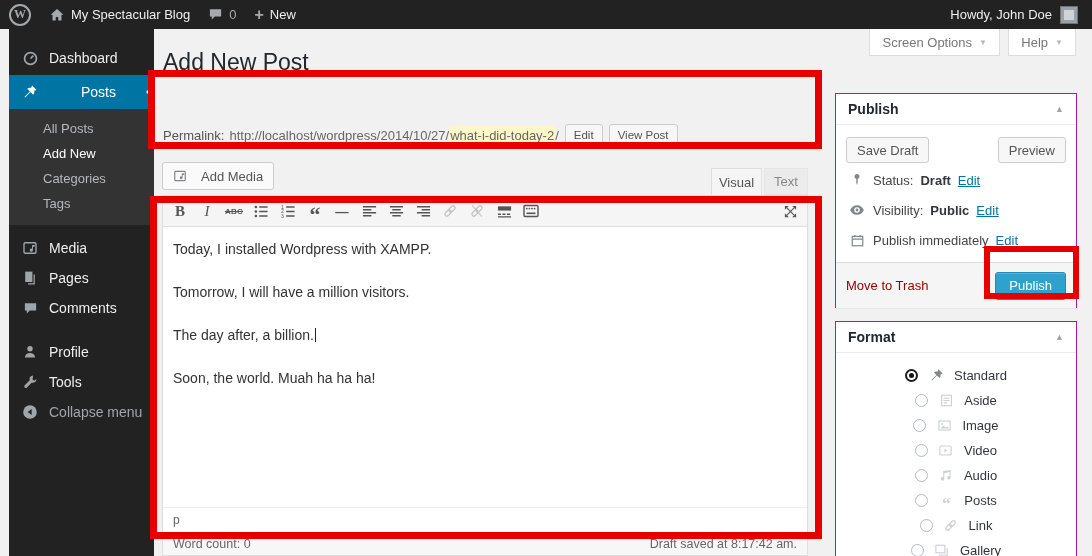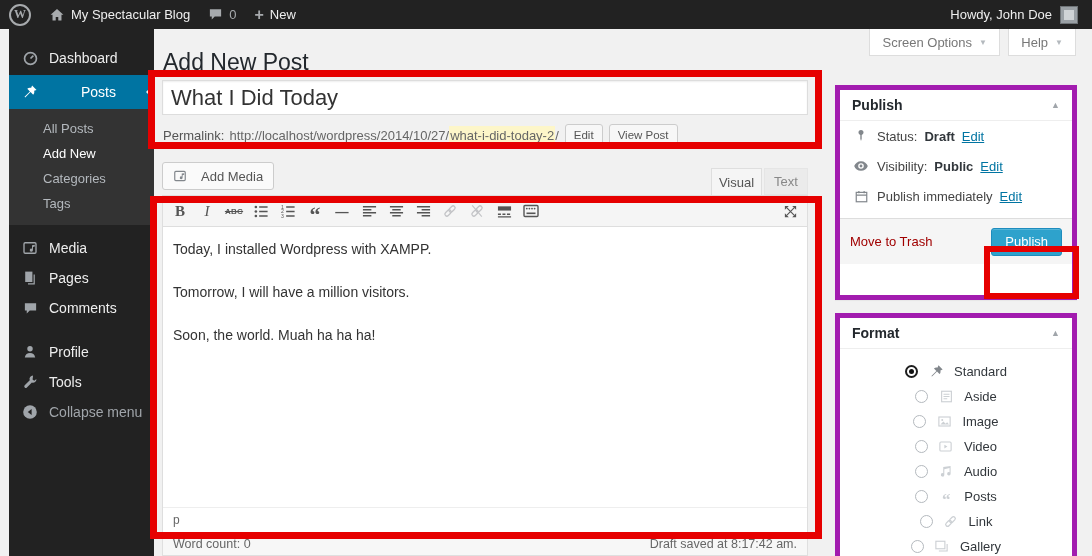--- a/index.html
+++ b/index.html
@@ -72,22 +72,22 @@
   .mce-spacer{flex:1;}
   .mce-content{flex:1;padding:12px 10px 0;overflow:hidden;}
   .mce-content p{margin:0 0 23px;font-size:14px;line-height:20px;color:#333;}
   .caret-bar{display:inline-block;width:1px;height:14px;background:#222;vertical-align:-2px;margin-left:1px;}
   .mce-status{height:24px;border-top:1px solid #eee;display:flex;align-items:center;padding:0 10px;
               font-size:12px;color:#666;}
   .wordcount{position:absolute;left:162px;top:533px;width:646px;height:23px;box-sizing:border-box;background:#f7f7f7;
              border:1px solid #dfdfdf;border-top:none;display:flex;align-items:center;justify-content:space-between;
              padding:0 10px;font-size:12.5px;color:#666;}
   
-  .postbox{position:absolute;left:835px;width:242px;background:#fff;border:5px solid #a21caf;
-           box-shadow:0 1px 1px rgba(0,0,0,.04);box-sizing:border-box;}
+  .postbox{position:absolute;left:835px;width:242px;background:#fff;border:1px solid #a21caf;
+           box-shadow:0 1px 1px rgba(0,0,0,.04);box-sizing:border-box;margin-top:8px;}
   .pb-head{height:30px;display:flex;align-items:center;justify-content:space-between;padding:0 12px;
            border-bottom:1px solid #eee;cursor:pointer;}
   .pb-title{font-size:14px;font-weight:bold;color:#23282d;}
   .pb-toggle{font-size:9px;color:#a0a5aa;}
   .publishbox{top:85px;height:215px;}
   .minor-actions{display:flex;justify-content:space-between;padding:12px 10px 2px;}
   .btn-sec{height:26px;padding:0 10px;background:#f7f7f7;border:1px solid #ccc;border-radius:3px;
            color:#555;font-size:13px;font-family:"Liberation Sans",sans-serif;cursor:pointer;}
   .misc-row{height:30px;display:flex;align-items:center;padding:0 12px;gap:7px;color:#444;font-size:13px;}
   .misc-row .ic{width:18px;display:inline-flex;justify-content:center;color:#82878c;}
@@ -238,21 +238,20 @@
   <h1 class="pagetitle">Add New Post</h1>
   <div class="meta-tab tab-so">
     <span>Screen Options</span>
     <span class="caret">▼</span>
   </div>
   <div class="meta-tab tab-help">
     <span>Help</span>
     <span class="caret">▼</span>
   </div>
 
-  <input class="title-input" type="text" value="What I Did Today" style="">
   <div class="permalink">
     <span class="plabel">Permalink:</span>
     <span>http://localhost/wordpress/2014/10/27/</span>
       <span class="slug">what-i-did-today-2</span>
       <span>/</span>
     <button class="btn-small">Edit</button>
     <button class="btn-small">View Post</button>
   </div>
 
   <div class="add-media">
@@ -374,39 +373,44 @@
         <svg width="15" height="15" viewBox="0 0 16 16" fill="currentColor">
               <path d="M2 2h4.2L2 6.2zM14 2v4.2L9.8 2zM2 14V9.8L6.2 14zM14 14H9.8L14 9.8z"></path>
               <path d="M4.2 4.2l7.6 7.6M11.8 4.2l-7.6 7.6" stroke="currentColor" stroke-width="1.2"></path>
             </svg>
           </span>
         </button>
     </div>
     <div class="mce-content">
       <p>Today, I installed Wordpress with XAMPP.</p>
       <p>Tomorrow, I will have a million visitors.</p>
+      <p><span>The day after, a billion.</span><span class="caret-bar"></span></p>
       <p>Soon, the world. Muah ha ha ha!</p>
     </div>
     <div class="mce-status">
       <span>p</span>
     </div>
   </div>
 
   <div class="wordcount">
     <span>
       <span>Word count:</span>
       <span>0</span>
     </span>
     <span>Draft saved at 8:17:42 am.</span>
   </div>
 
   <section class="postbox publishbox">
     <div class="pb-head">
       <span class="pb-title">Publish</span>
       <span class="pb-toggle">▲</span>
+    </div>
+    <div class="minor-actions">
+      <button class="btn-sec">Save Draft</button>
+      <button class="btn-sec">Preview</button>
     </div>
     <div class="misc-row">
       <span class="ic">
         <svg width="14" height="14" viewBox="0 0 20 20" fill="currentColor">
             <path d="M10 1.5a3.6 3.6 0 0 1 3.6 3.6c0 1.8-1.2 3-2.6 3.5V14l-1 3-1-3V8.6C7.6 8.1 6.4 6.9 6.4 5.1A3.6 3.6 0 0 1 10 1.5z"></path>
           </svg>
       </span>
       <span>Status:</span>
       <b>Draft</b>
       <span class="editlink">Edit</span>

